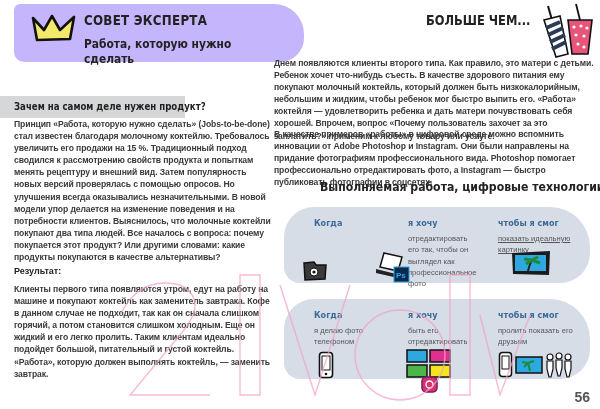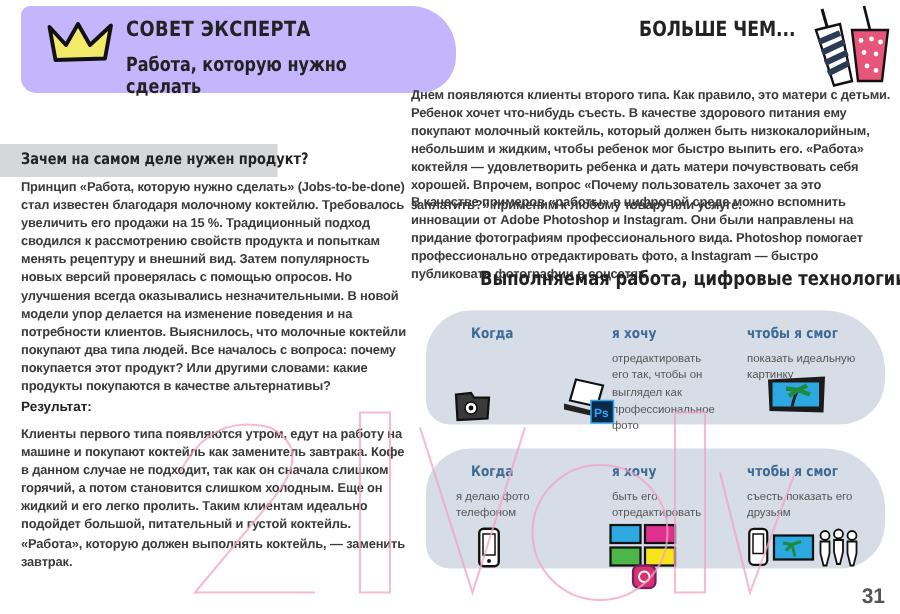--- a/index.html
+++ b/index.html
@@ -117,21 +117,21 @@
   <div class="body-text right-para1">Днем появляются клиенты второго типа. Как правило, это матери с детьми. Ребенок хочет что-нибудь съесть. В качестве здорового питания ему покупают молочный коктейль, который должен быть низкокалорийным, небольшим и жидким, чтобы ребенок мог быстро выпить его. «Работа» коктейля — удовлетворить ребенка и дать матери почувствовать себя хорошей. Впрочем, вопрос «Почему пользователь захочет за это заплатить?» применим к любому товару или услуге.</div>
   <div class="body-text right-para2">В качестве примеров «работы» в цифровой среде можно вспомнить инновации от Adobe Photoshop и Instagram. Они были направлены на придание фотографиям профессионального вида. Photoshop помогает профессионально отредактировать фото, а Instagram — быстро публиковать фотографии в соцсетях.</div>
 
   <div class="section-title">Выполняемая работа, цифровые технологии</div>
 
   <div class="panel panel-1">
     <div class="col-head" style="left:30px;top:10px;">Когда</div>
     <div class="col-head" style="left:124px;top:10px;">я хочу</div>
     <div class="col-text" style="left:124px;top:26px;width:72px;">отредактировать его так, чтобы он выглядел как профессиональное фото</div>
     <div class="col-head" style="left:214px;top:10px;">чтобы я смог</div>
-    <div class="col-text" style="left:214px;top:26px;width:96px;">показать идеальную картинку</div>
+    <div class="col-text" style="left:214px;top:26px;width:96px;text-decoration:underline;">показать идеальную картинку</div>
 
     <svg class="icon" style="left:18px;top:52px;" width="26" height="22" viewBox="0 0 26 22">
       <path d="M2 4 L12 3 L14 6 L24 6 L23 20 L3 21 Z" fill="#3a3a3a" stroke="#111" stroke-width="1.5"></path>
       <circle cx="12" cy="13" r="4" fill="#fff" stroke="#111"></circle>
         <circle cx="12" cy="13" r="1.6" fill="#111"></circle>
     </svg>
     <svg class="icon" style="left:92px;top:44px;" width="34" height="32" viewBox="0 0 34 32">
       <path d="M8 2 L26 6 L22 20 L4 16 Z" fill="#fff" stroke="#111" stroke-width="1.5"></path>
       <path d="M0 18 L24 24 L22 27 L0 22 Z" fill="#222"></path>
       <rect x="18" y="16" width="15" height="15" fill="#0b2a4a" stroke="#2aa7e8" stroke-width="1"></rect>
@@ -140,25 +140,25 @@
     <svg class="icon" style="left:226px;top:42px;" width="42" height="28" viewBox="0 0 42 28">
       <path d="M2 4 L40 2 L39 26 L3 25 Z" fill="#1b1b1b"></path>
       <rect x="5" y="6" width="31" height="16" fill="#2da8e0"></rect>
       <path d="M18 22 Q20 14 22 11" stroke="#222" stroke-width="2" fill="none"></path>
       <path d="M22 11 L14 10 M22 11 L28 8 M22 11 L16 15 M22 11 L30 14" stroke="#1e8a3c" stroke-width="3"></path>
     </svg>
   </div>
 
   <div class="panel panel-2">
     <div class="col-head" style="left:30px;top:10px;">Когда</div>
-    <div class="col-text" style="left:20px;top:26px;width:70px;">я делаю фото телефоном</div>
+    <div class="col-text" style="left:30px;top:26px;width:70px;">я делаю фото телефоном</div>
     <div class="col-head" style="left:124px;top:10px;">я хочу</div>
     <div class="col-text" style="left:124px;top:26px;width:72px;">быть его отредактировать</div>
     <div class="col-head" style="left:214px;top:10px;">чтобы я смог</div>
-    <div class="col-text" style="left:214px;top:26px;width:96px;">съесть показать его друзьям</div>
+    <div class="col-text" style="left:214px;top:26px;width:96px;">пролить показать его друзьям</div>
 
     <svg class="icon" style="left:34px;top:52px;" width="16" height="28" viewBox="0 0 16 28">
       <rect x="1.5" y="1.5" width="13" height="25" rx="3" fill="#fff" stroke="#111" stroke-width="1.6"></rect>
       <rect x="4" y="5" width="8" height="14" fill="none" stroke="#111" stroke-width="1"></rect>
       <circle cx="8" cy="23" r="1.3" fill="#111"></circle>
     </svg>
     <svg class="icon" style="left:122px;top:50px;" width="48" height="44" viewBox="0 0 48 44">
       <rect x="1" y="1" width="20" height="12" fill="#2da8e0" stroke="#111" stroke-width="1.5"></rect>
       <rect x="24" y="1" width="20" height="12" fill="#e0308f" stroke="#111" stroke-width="1.5"></rect>
       <rect x="1" y="16" width="20" height="12" fill="#4cb648" stroke="#111" stroke-width="1.5"></rect>
@@ -175,21 +175,21 @@
         <circle cx="52" cy="6" r="3"></circle>
           <path d="M49 10 L55 10 L55 18 L53 26 L51 26 L49 18 Z"></path>
         <circle cx="61" cy="5" r="3"></circle>
           <path d="M58 9 L64 9 L64 17 L62 25 L60 25 L58 17 Z"></path>
         <circle cx="70" cy="6" r="3"></circle>
           <path d="M67 10 L73 10 L73 18 L71 26 L69 26 L67 18 Z"></path>
       </g>
     </svg>
   </div>
 
-  <div class="page-number">31</div>
+  <div class="page-number">56</div>
 </div>
 
 <svg class="watermark" viewBox="0 0 460 160">
   <g fill="none" stroke="#f2a3c6" stroke-width="1.4" opacity="0.75">
     <path d="M20 60 Q40 20 80 30 Q110 45 80 80 L30 140 L110 140"></path>
     <path d="M140 20 L160 20 L160 140 L140 140 Z"></path>
     <path d="M180 30 L215 140 L250 30"></path>
     <circle cx="300" cy="100" r="45"></circle>
     <path d="M350 20 L370 20 L370 140 L350 140 Z"></path>
     <path d="M380 60 L400 140 L430 60"></path>

